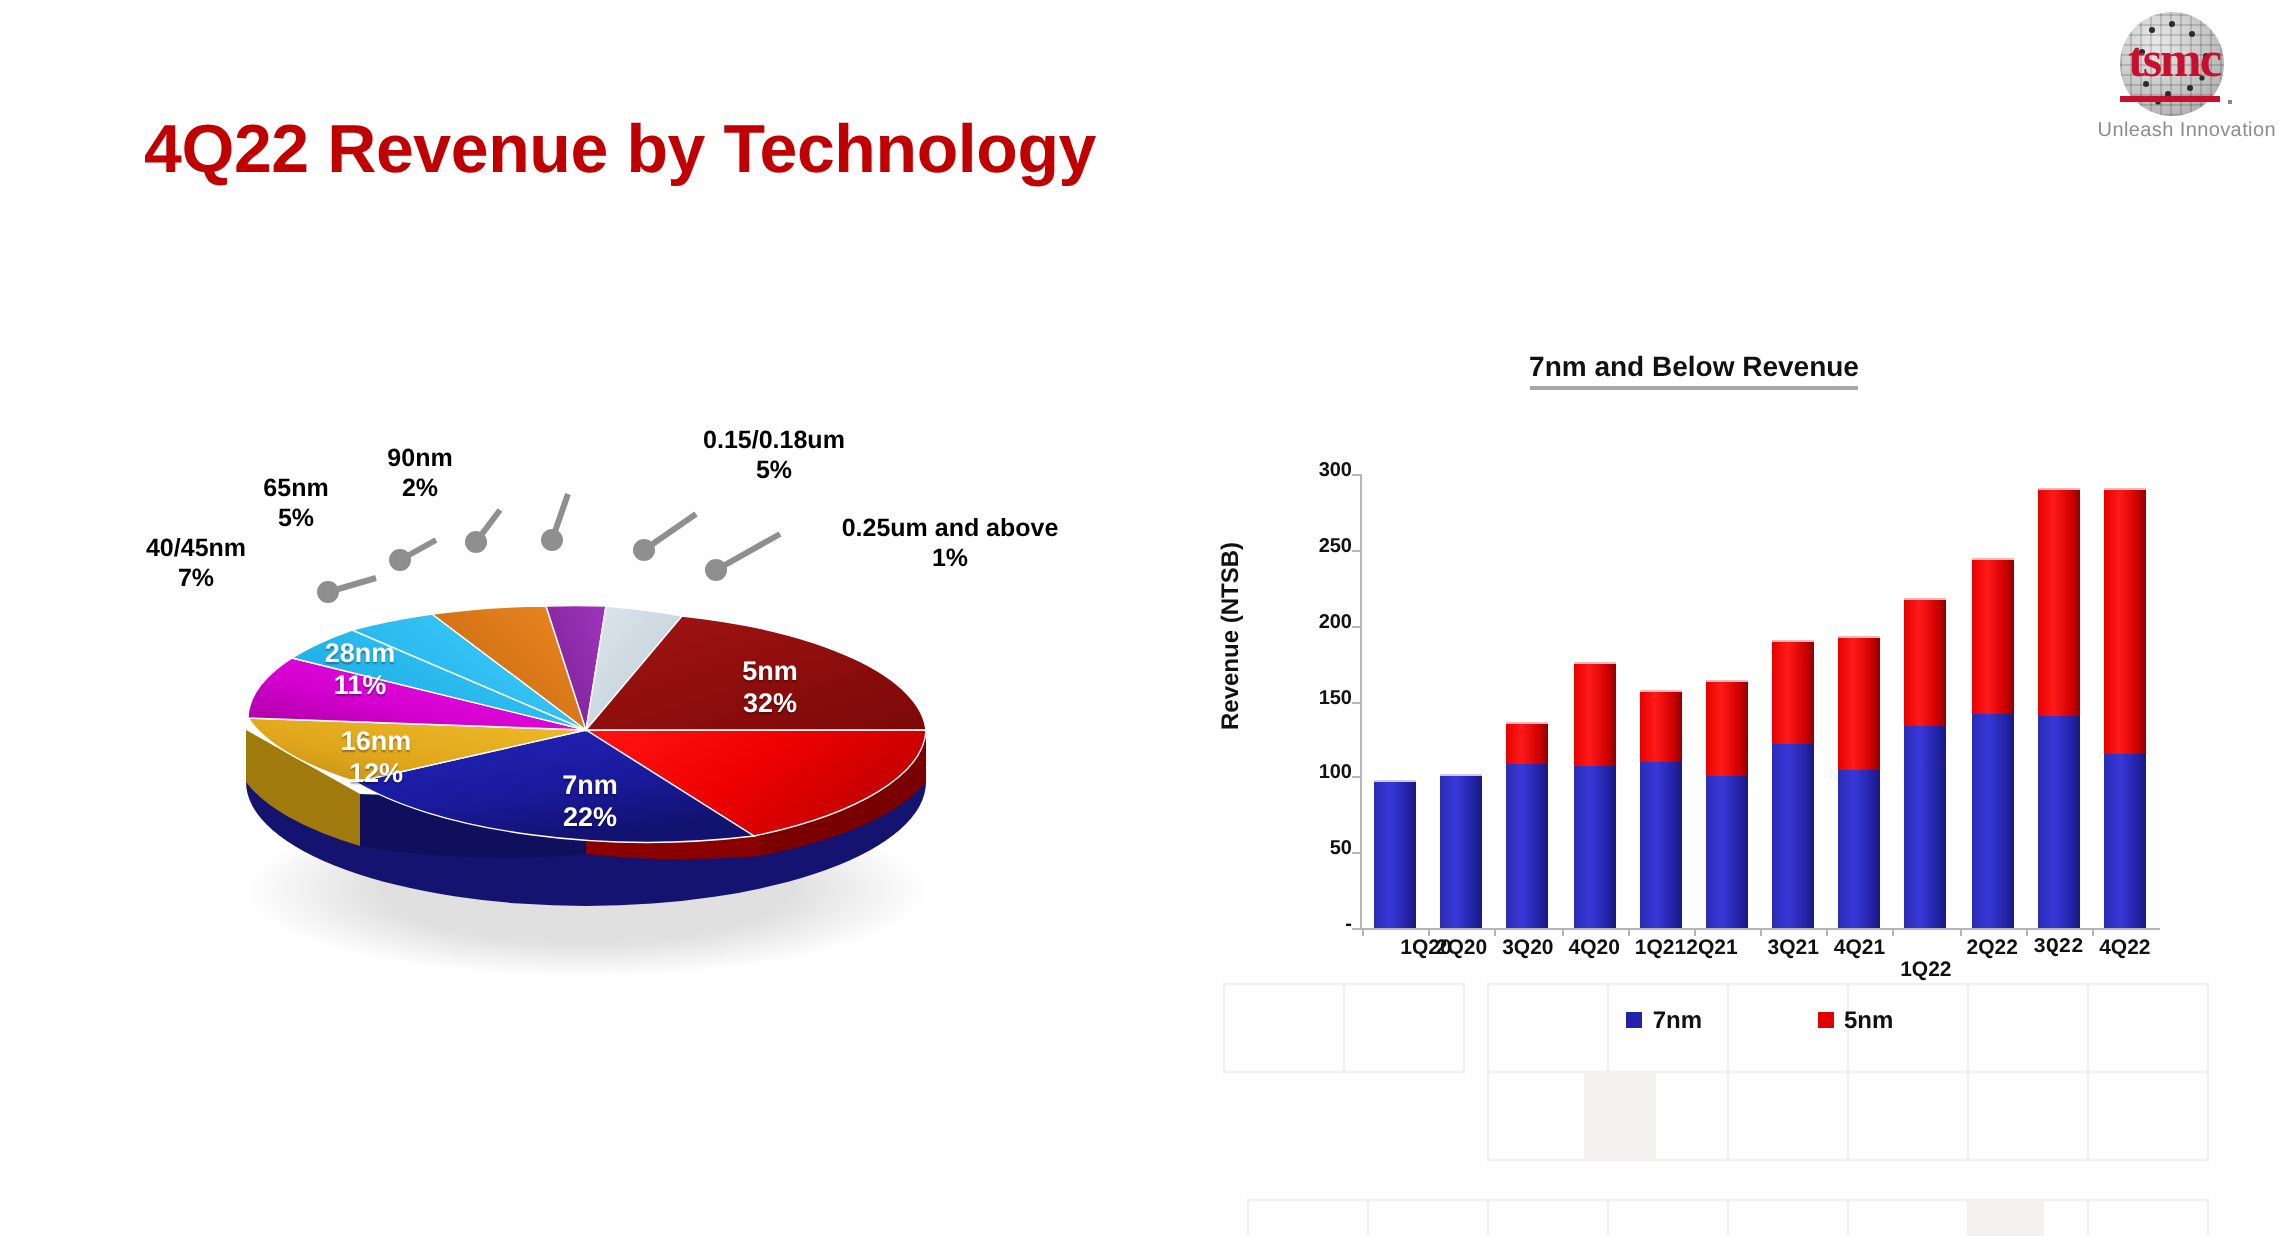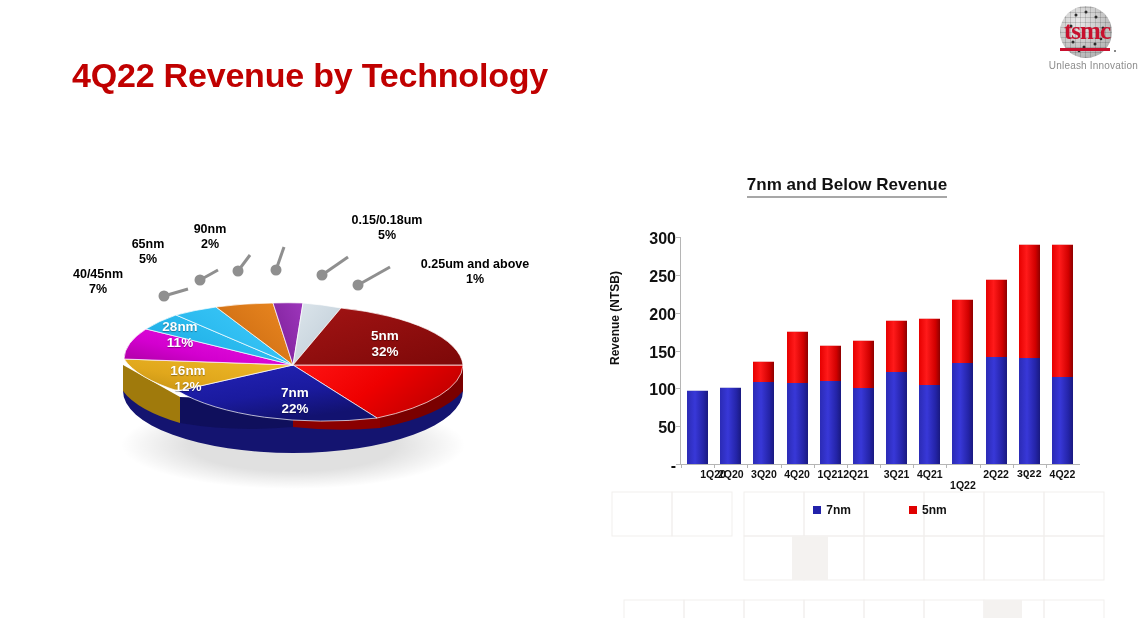--- a/index.html
+++ b/index.html
@@ -76,32 +76,32 @@
     line-height: 1.2;
     text-align: center;
     white-space: nowrap;
     text-shadow: 0 1px 1px rgba(0,0,0,.35);
   }
 
   
   #bar-panel { position:absolute; left:612px; top:165px; width:500px; height:375px; z-index:4; }
   #bar-title {
     position:absolute; left:0; top:10px; width:470px; text-align:center;
-    font-size:17px; font-weight:bold; color:#111;
+    font-size:14px; font-weight:bold; color:#111;
   }
   #bar-title span { border-bottom:2px solid #a7a7a7; padding-bottom:2px; }
 
   #yaxis-title {
     position:absolute; left:-4px; top:200px;
     transform: rotate(-90deg); transform-origin: left top;
     font-size:12px; font-weight:bold; color:#111; white-space:nowrap;
   }
   .ytick {
     position:absolute; right:0; width:40px; text-align:right;
-    font-size:16px; font-weight:bold; color:#111;
+    font-size:10px; font-weight:bold; color:#111;
   }
   #yticks { position:absolute; left:18px; top:0; width:46px; height:375px; }
   .tickmark { position:absolute; left:64px; width:4px; height:1px; background:#b9b9b9; }
   #axis-line { position:absolute; left:68px; top:72px; width:1px; height:227px; background:#b5b5b5; }
   #baseline  { position:absolute; left:68px; top:299px; width:400px; height:1px; background:#b5b5b5; }
 
   #plot { position:absolute; left:69px; top:72px; width:398px; height:227px; }
   .bar-group { position:absolute; bottom:0; width:21px; }
   .seg { position:absolute; left:0; width:100%; }
   .seg-blue {

